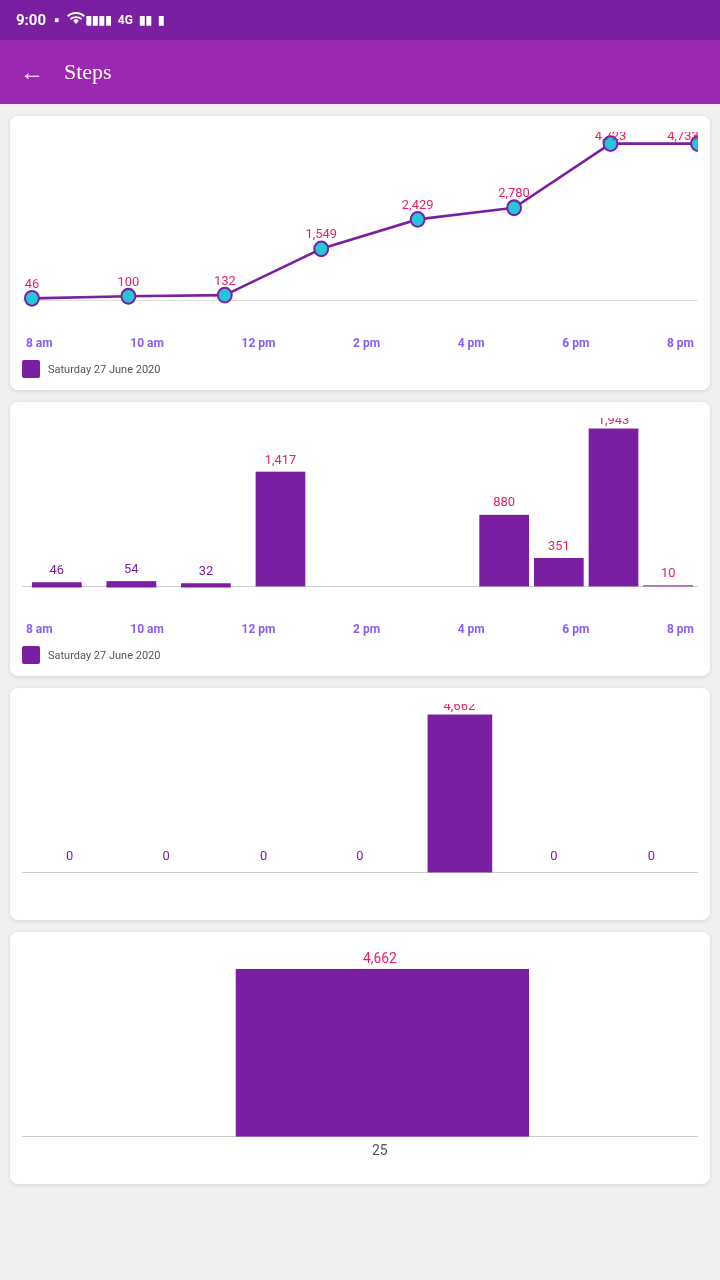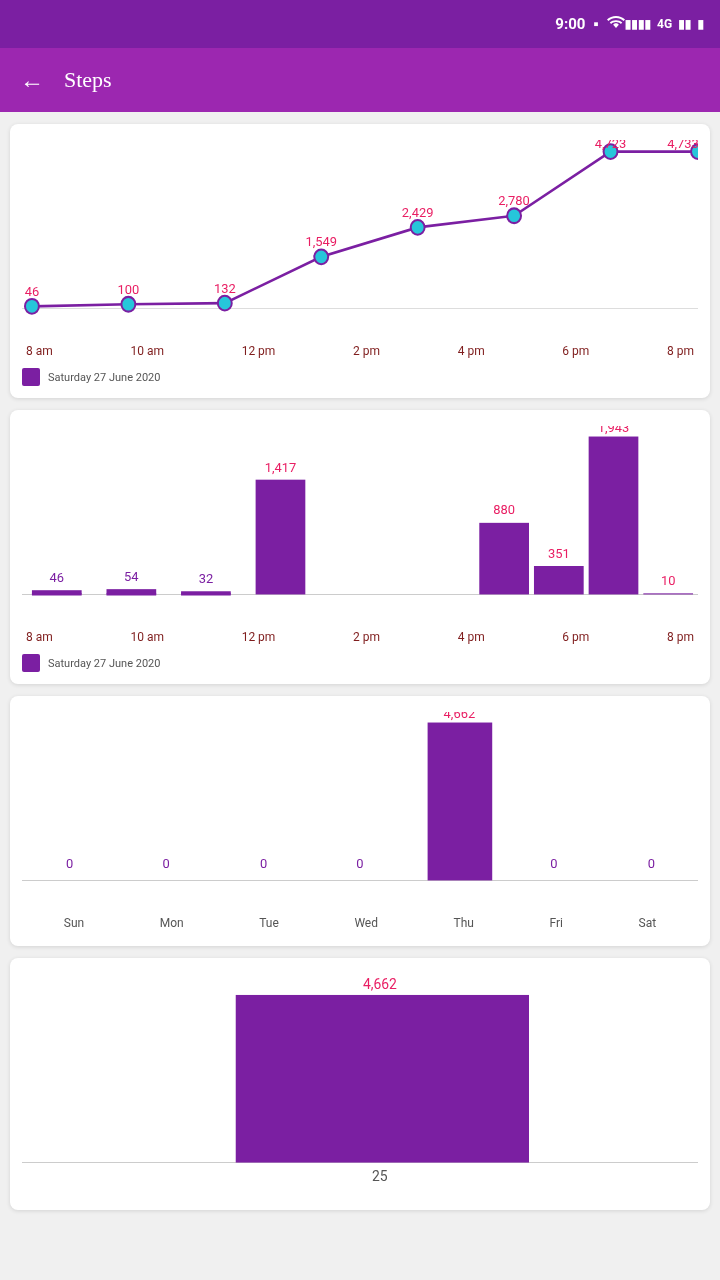--- a/index.html
+++ b/index.html
@@ -8,24 +8,24 @@
       width: 720px;
       min-height: 1280px;
       background: #f0f0f0;
       font-family: 'Roboto', Arial, sans-serif;
       font-size: 14px;
     }
 
     
     .status-bar {
       background: #7b1fa2;
-      height: 48px;
+      height: 40px;
       display: flex;
       align-items: center;
-      justify-content: flex-end;
+      justify-content: flex-start;
       padding: 8px 16px;
       color: white;
       font-size: 15px;
       font-weight: bold;
     }
     .status-bar-left { display: flex; align-items: center; gap: 8px; }
     .status-bar-right { display: flex; align-items: center; gap: 6px; font-size: 12px; }
 
     
     .app-bar {
@@ -94,23 +94,24 @@
     .bar-chart-wrap svg {
       width: 100%;
       height: 100%;
     }
 
     
     .x-labels {
       display: flex;
       justify-content: space-between;
       font-size: 12px;
-      color: #7f1d1d;
+      color: #8b5cf6;
       padding: 0 4px;
       margin-bottom: 4px;
+      font-weight: bold;
     }
     .x-labels-week {
       display: flex;
       justify-content: space-around;
       font-size: 12px;
       color: #555;
       padding: 0 4px;
       margin-bottom: 4px;
     }
   </style>
@@ -246,29 +247,20 @@
       <text x="340" y="148" text-anchor="middle" font-size="13" fill="#7b1fa2">0</text>
 
       <rect x="408" y="10" width="65" height="150" fill="#7b1fa2"></rect>
       <text x="440" y="6" text-anchor="middle" font-size="13" fill="#e91e63">4,662</text>
 
       <text x="535" y="148" text-anchor="middle" font-size="13" fill="#7b1fa2">0</text>
 
       <text x="633" y="148" text-anchor="middle" font-size="13" fill="#7b1fa2">0</text>
     </svg>
   </div>
-  <div class="x-labels-week">
-    <span>Sun</span>
-    <span>Mon</span>
-    <span>Tue</span>
-    <span>Wed</span>
-    <span>Thu</span>
-    <span>Fri</span>
-    <span>Sat</span>
-  </div>
 </div>
 
 <div class="card">
   <div class="bar-chart-wrap" style="height:220px;">
     <svg viewBox="0 0 680 210" preserveAspectRatio="none" xmlns="http://www.w3.org/2000/svg">
 
       <line x1="0" y1="180" x2="680" y2="180" stroke="#ccc" stroke-width="1"></line>
 
       <rect x="215" y="20" width="295" height="160" fill="#7b1fa2"></rect>
       <text x="360" y="14" text-anchor="middle" font-size="14" fill="#e91e63">4,662</text>

